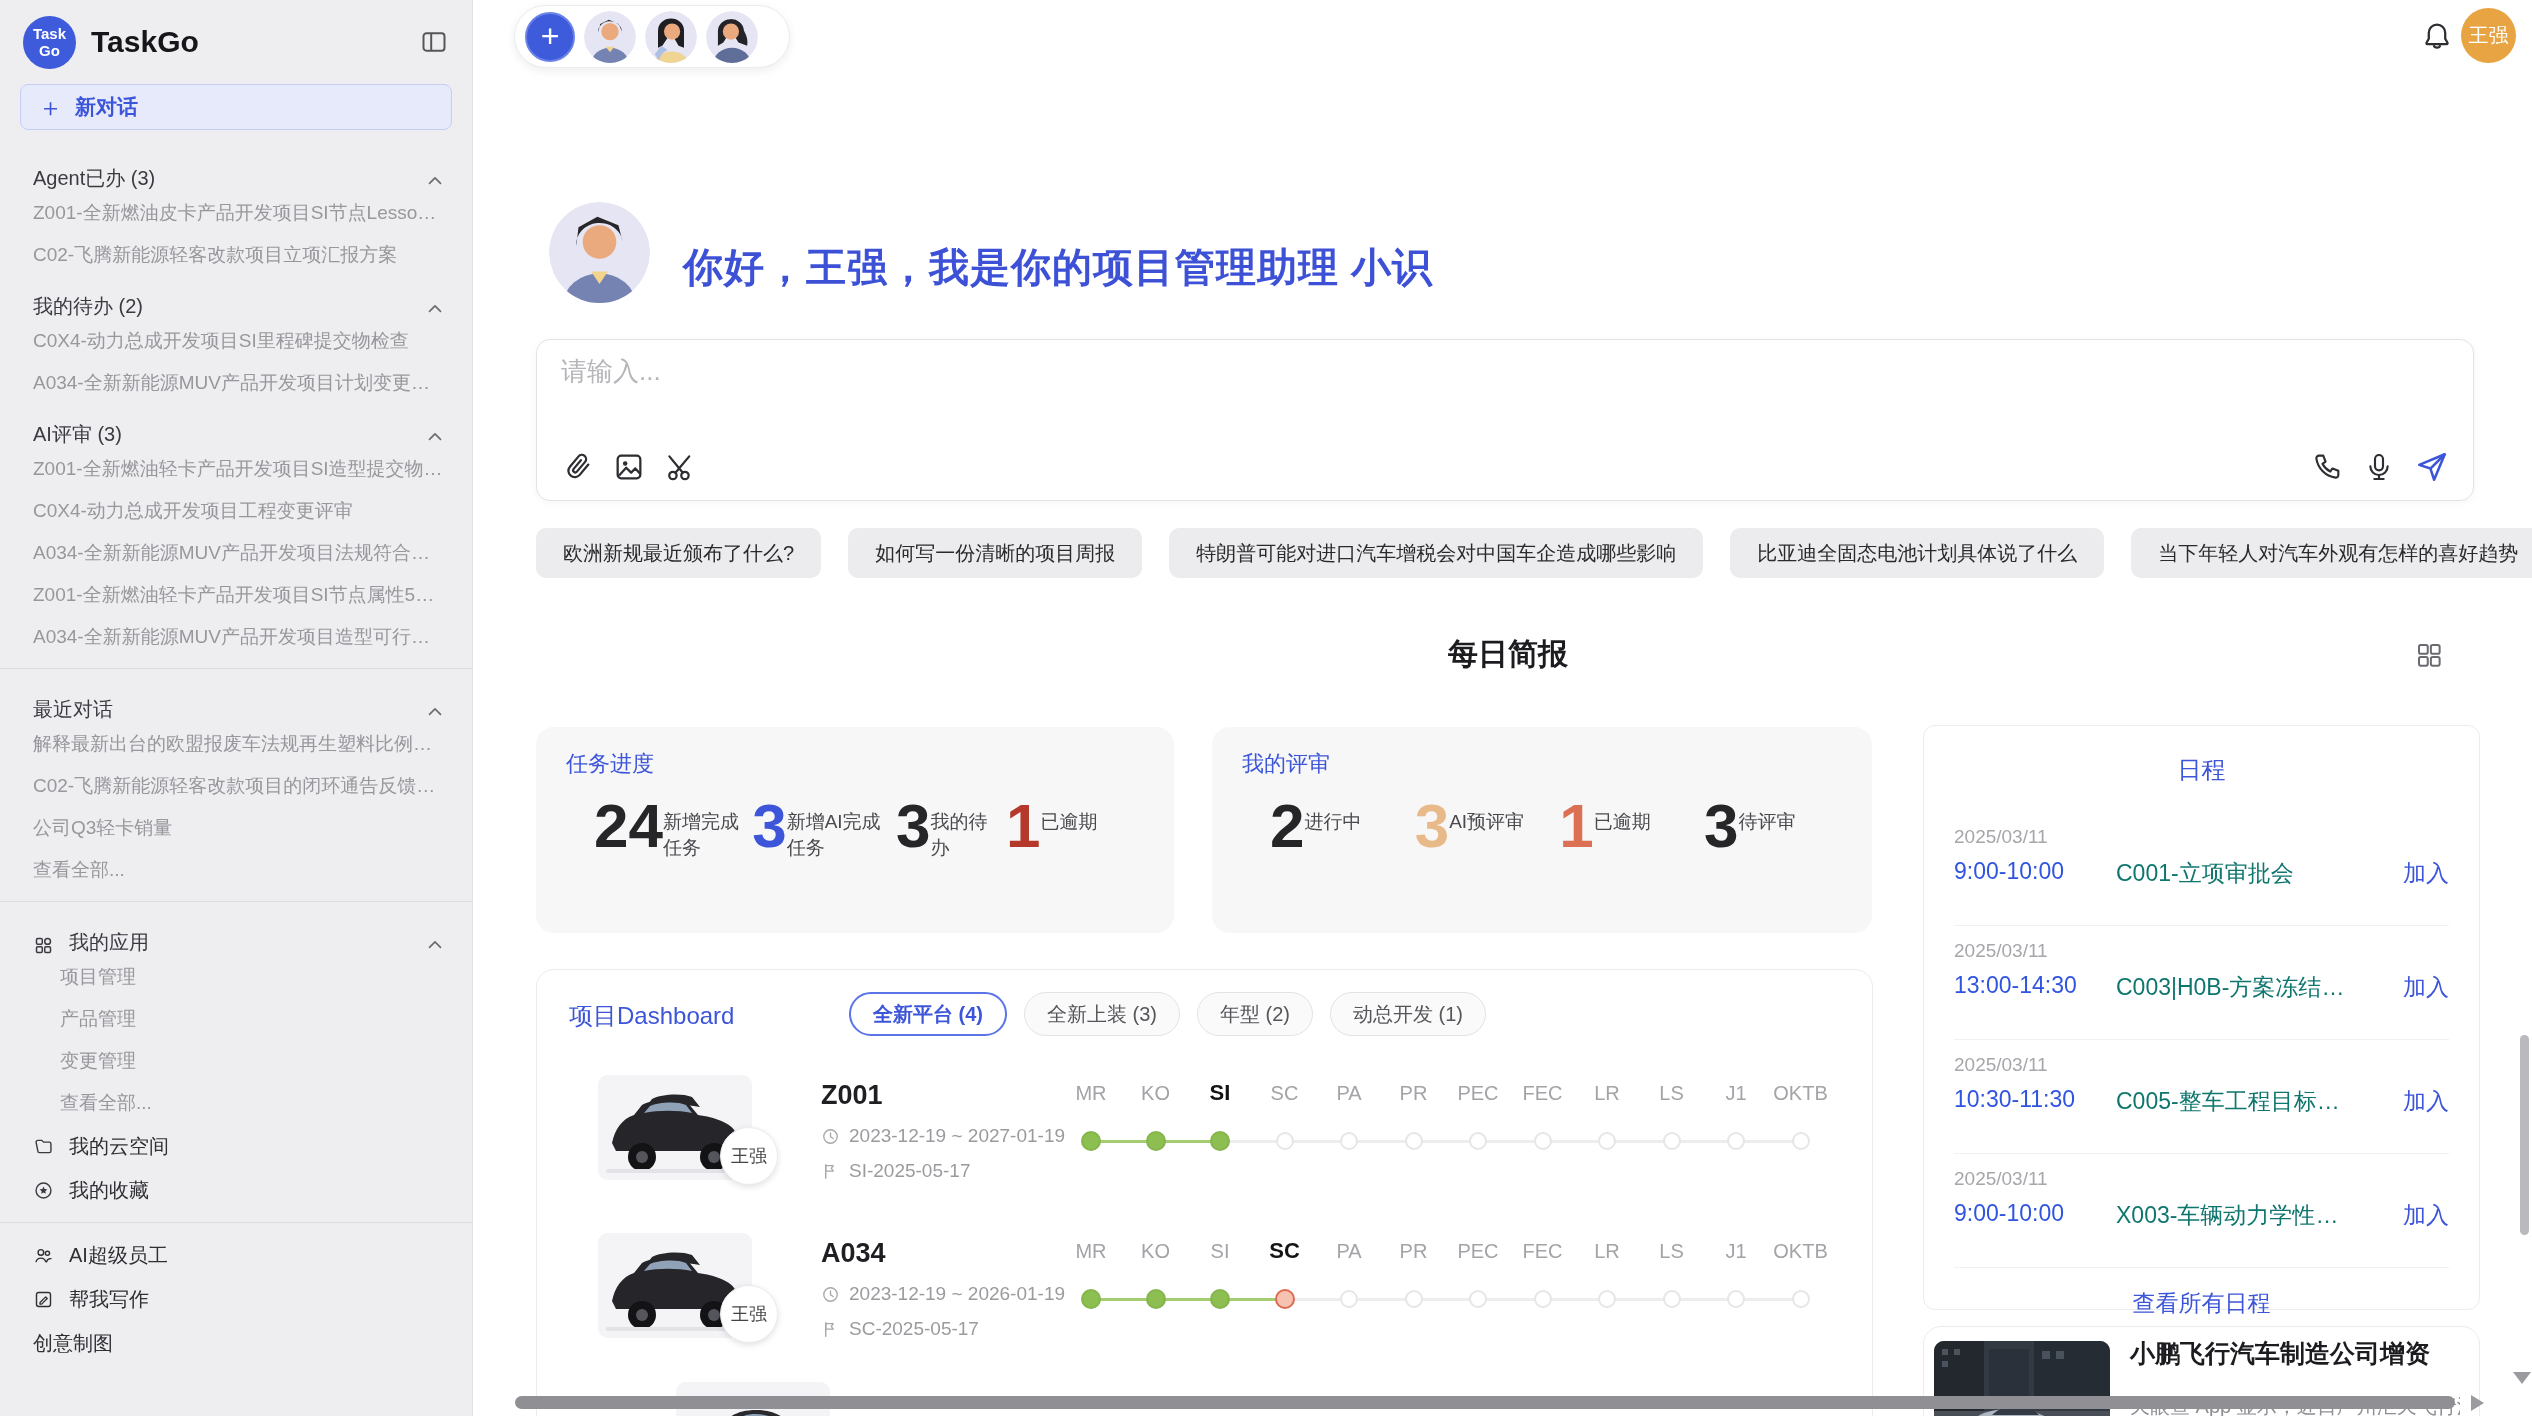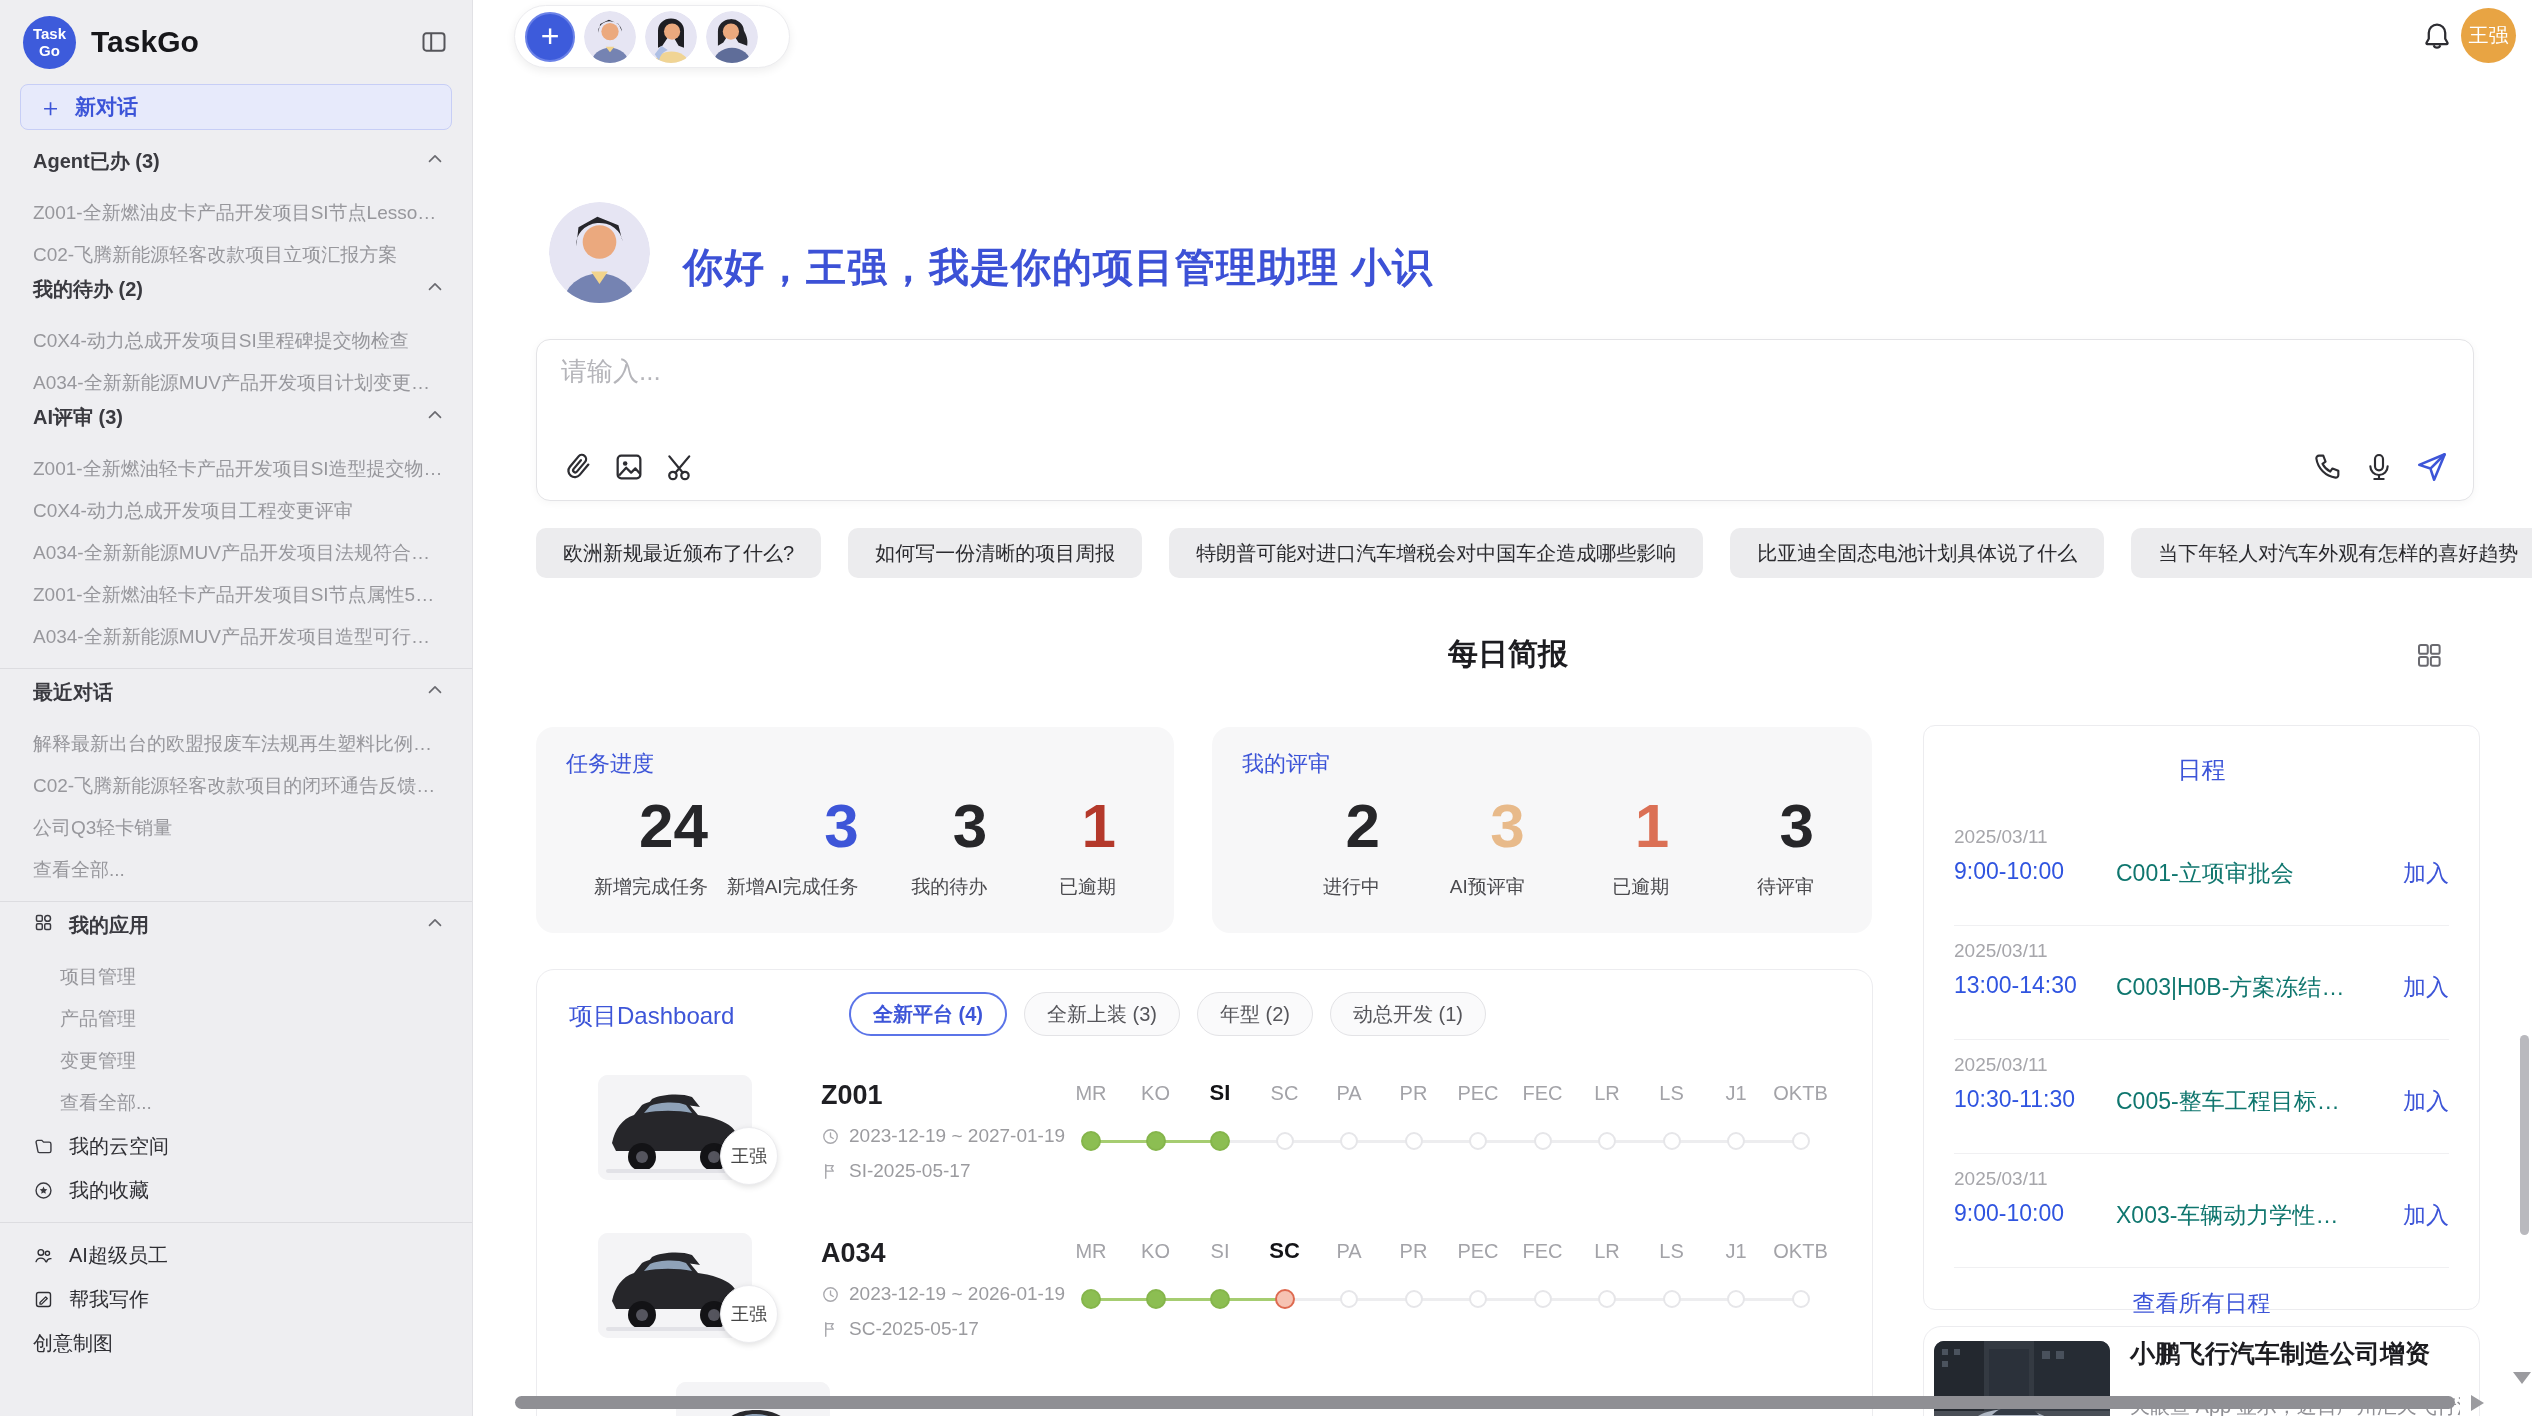--- a/index.html
+++ b/index.html
@@ -9,21 +9,21 @@
 
 
 #sidebar{width:473px;min-width:473px;height:1416px;background:#eeeef1;border-right:1px solid #e1e1e5;overflow:hidden;display:flex;flex-direction:column}
 .logo-row{display:flex;align-items:center;height:84px;padding:0 24px 0 23px}
 .logo{width:53px;height:53px;border-radius:50%;background:#3D5BDB;color:#fff;display:flex;flex-direction:column;align-items:center;justify-content:center;font-size:15px;font-weight:bold;line-height:1.15;flex:none}
 .app-title{font-size:30px;font-weight:bold;color:#16161a;margin-left:15px;flex:1}
 .collapse-btn{cursor:pointer;display:flex;align-items:center}
 .new-chat{margin:0 20px 18px;height:46px;border:1px solid #c7cef6;background:#e7eafb;border-radius:8px;display:flex;align-items:center;padding:0 17px;color:#3D55D8;font-size:21px;font-weight:bold;cursor:pointer}
 .new-chat .plus{font-size:25px;margin-right:12px;font-weight:normal}
 #sb-body{flex:1;overflow:hidden}
-.sb-header{display:flex;align-items:flex-start;height:44px;padding:0 26px 0 33px;font-size:20px;font-weight:bold;color:#3a3a40}
+.sb-header{display:flex;align-items:flex-end;height:44px;padding:0 26px 0 33px;font-size:20px;font-weight:normal;color:#3a3a40}
 .sb-header .sb-title{flex:1}
 .sb-item{height:42px;line-height:42px;padding:0 26px 0 33px;font-size:19px;color:#97979c;white-space:nowrap;overflow:hidden;text-overflow:ellipsis;cursor:pointer}
 .sb-divider{height:1px;background:#dcdce0;margin:10px 0}
 .sb-link{display:flex;align-items:center;gap:15px;height:44px;padding:0 26px 0 33px;font-size:20px;color:#2f2f34;cursor:pointer}
 .sb-link .lk{flex:1;white-space:nowrap;overflow:hidden;text-overflow:ellipsis}
 .apps-item{padding-left:60px}
 .chev{flex:none}
 
 
 #main{position:relative;flex:1;height:1416px;background:#fff;overflow:hidden}
@@ -53,21 +53,21 @@
 .chip{height:50px;background:#ececee;border-radius:10px;display:flex;align-items:center;padding:0 27px;font-size:20px;color:#2a2a2e;white-space:nowrap;cursor:pointer}
 
 
 #brief-titlebar{left:63px;top:634px;width:1944px;text-align:center}
 #brief-title{font-size:30px;font-weight:bold;color:#1c1c20}
 #brief-grid-btn{left:1941px;top:640px;cursor:pointer}
 
 .stat-card{top:727px;height:206px;background:#f7f7f8;border-radius:18px;padding:22px 30px}
 .stat-title{font-size:22px;color:#3D55D8}
 .stat-row{display:flex;justify-content:space-between;padding:14px 28px 0 28px}
-.stat-col{display:flex;flex-direction:column;align-items:flex-end;min-width:110px}
+.stat-col{display:flex;flex-direction:row;align-items:flex-start;min-width:110px}
 .stat-num{font-size:62px;font-weight:bold;line-height:1.05}
 .stat-label{margin-top:16px;font-size:19px;color:#4a4a4e}
 
 
 #dash-card{left:63px;top:969px;width:1337px;height:470px;border:1px solid #ececef;border-radius:18px;background:#fff}
 #dash-title{position:absolute;left:32px;top:30px;font-size:24px;color:#3D55D8}
 #tabs{position:absolute;left:312px;top:22px;display:flex;gap:17px}
 .tab{height:44px;border-radius:22px;display:flex;align-items:center;padding:4px 22px;font-size:20px;color:#55555a;background:#fafafb;border:1px solid #e3e3e6;cursor:pointer;white-space:nowrap}
 .tab.active{color:#3D55D8;border:2px solid #5B74E8;background:#fff;font-weight:bold}
 .proj-row{position:absolute;left:0;width:100%;height:170px}

